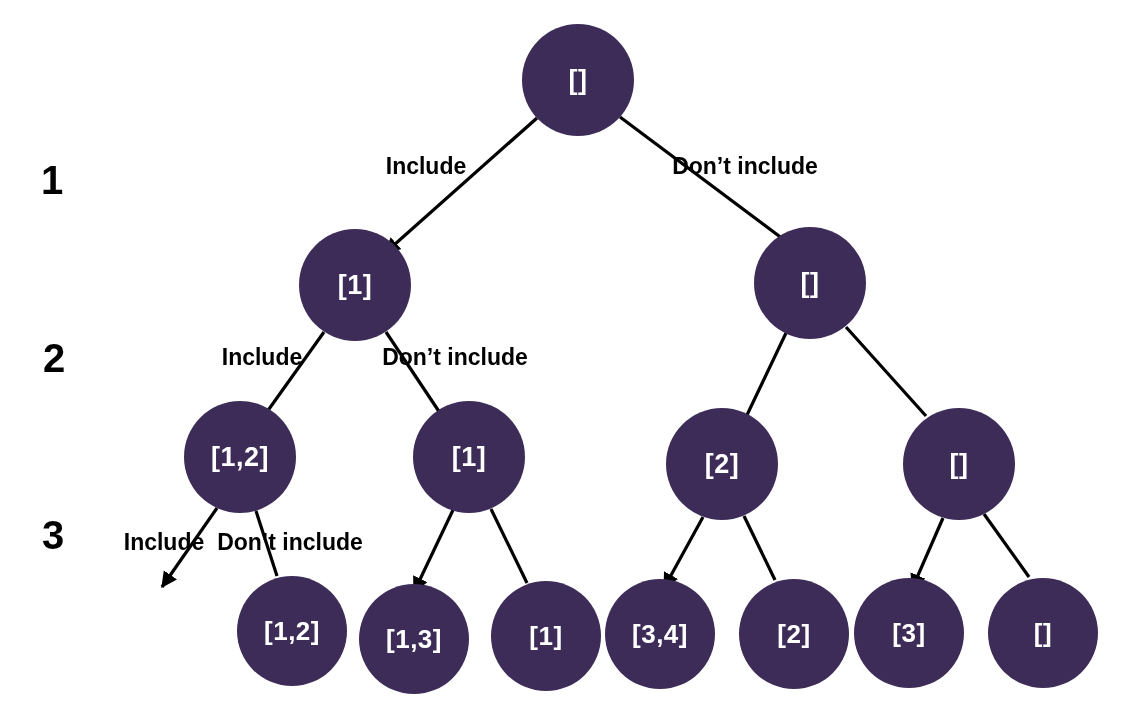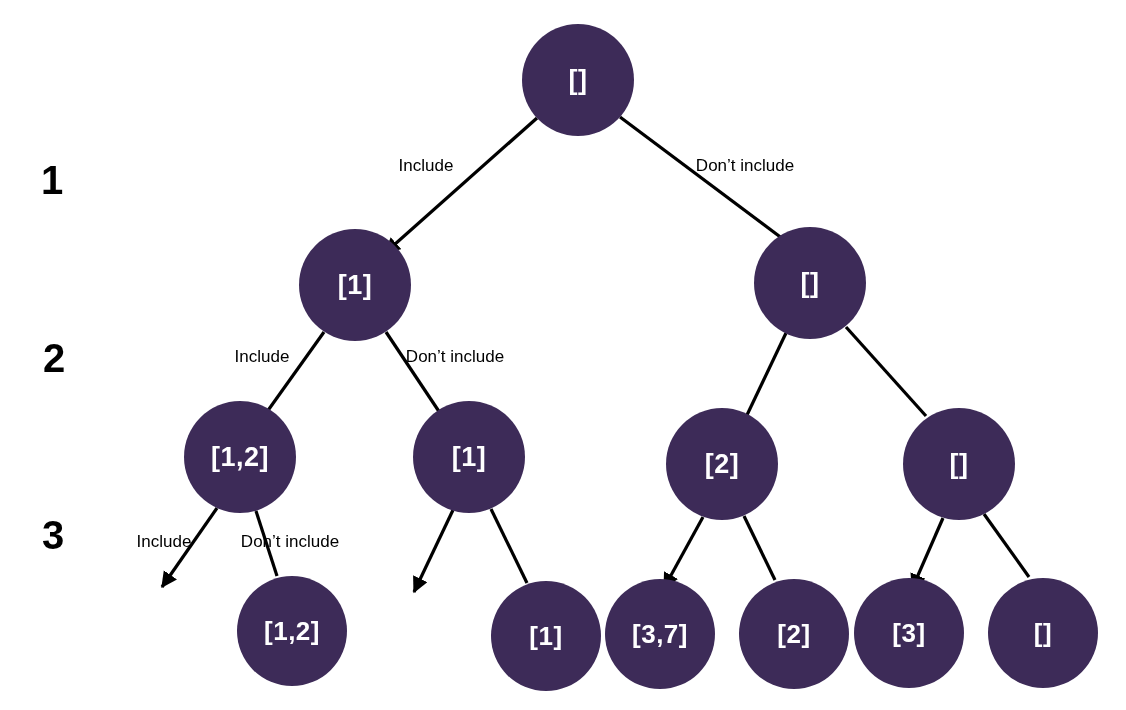--- a/index.html
+++ b/index.html
@@ -34,22 +34,22 @@
     align-items: center;
     justify-content: center;
     font-size: 27px;
     font-weight: 600;
     letter-spacing: 0.5px;
   }
   .node.small { font-size: 26px; }
   .edge-label {
     position: absolute;
     transform: translate(-50%, -50%);
-    font-size: 17px;
-    font-weight: 400;
+    font-size: 23px;
+    font-weight: 700;
     color: var(--text, #000000);
     white-space: nowrap;
   }
   .level-label {
     position: absolute;
     transform: translate(-50%, -50%);
     font-size: 40px;
     font-weight: 700;
     color: var(--text, #000000);
   }
@@ -93,19 +93,20 @@
   <div class="edge-label" style="left:290px; top:542px;">Don’t include</div>
 
   <div class="node" style="left:522px; top:24px;  width:112px; height:112px;">[]</div>
   <div class="node" style="left:299px; top:229px; width:112px; height:112px;">[1]</div>
   <div class="node" style="left:754px; top:227px; width:112px; height:112px;">[]</div>
   <div class="node" style="left:184px; top:401px; width:112px; height:112px;">[1,2]</div>
   <div class="node" style="left:413px; top:401px; width:112px; height:112px;">[1]</div>
   <div class="node" style="left:666px; top:408px; width:112px; height:112px;">[2]</div>
   <div class="node" style="left:903px; top:408px; width:112px; height:112px;">[]</div>
   <div class="node small" style="left:237px; top:576px; width:110px; height:110px;">[1,2]</div>
+  <div class="node small" style="left:359px; top:584px; width:110px; height:110px;">[1,3]</div>
   <div class="node small" style="left:491px; top:581px; width:110px; height:110px;">[1]</div>
-  <div class="node small" style="left:605px; top:579px; width:110px; height:110px;">[3,7]</div>
+  <div class="node small" style="left:605px; top:579px; width:110px; height:110px;">[3,4]</div>
   <div class="node small" style="left:739px; top:579px; width:110px; height:110px;">[2]</div>
   <div class="node small" style="left:854px; top:578px; width:110px; height:110px;">[3]</div>
   <div class="node small" style="left:988px; top:578px; width:110px; height:110px;">[]</div>
 
 </div>
 
 </body></html>

